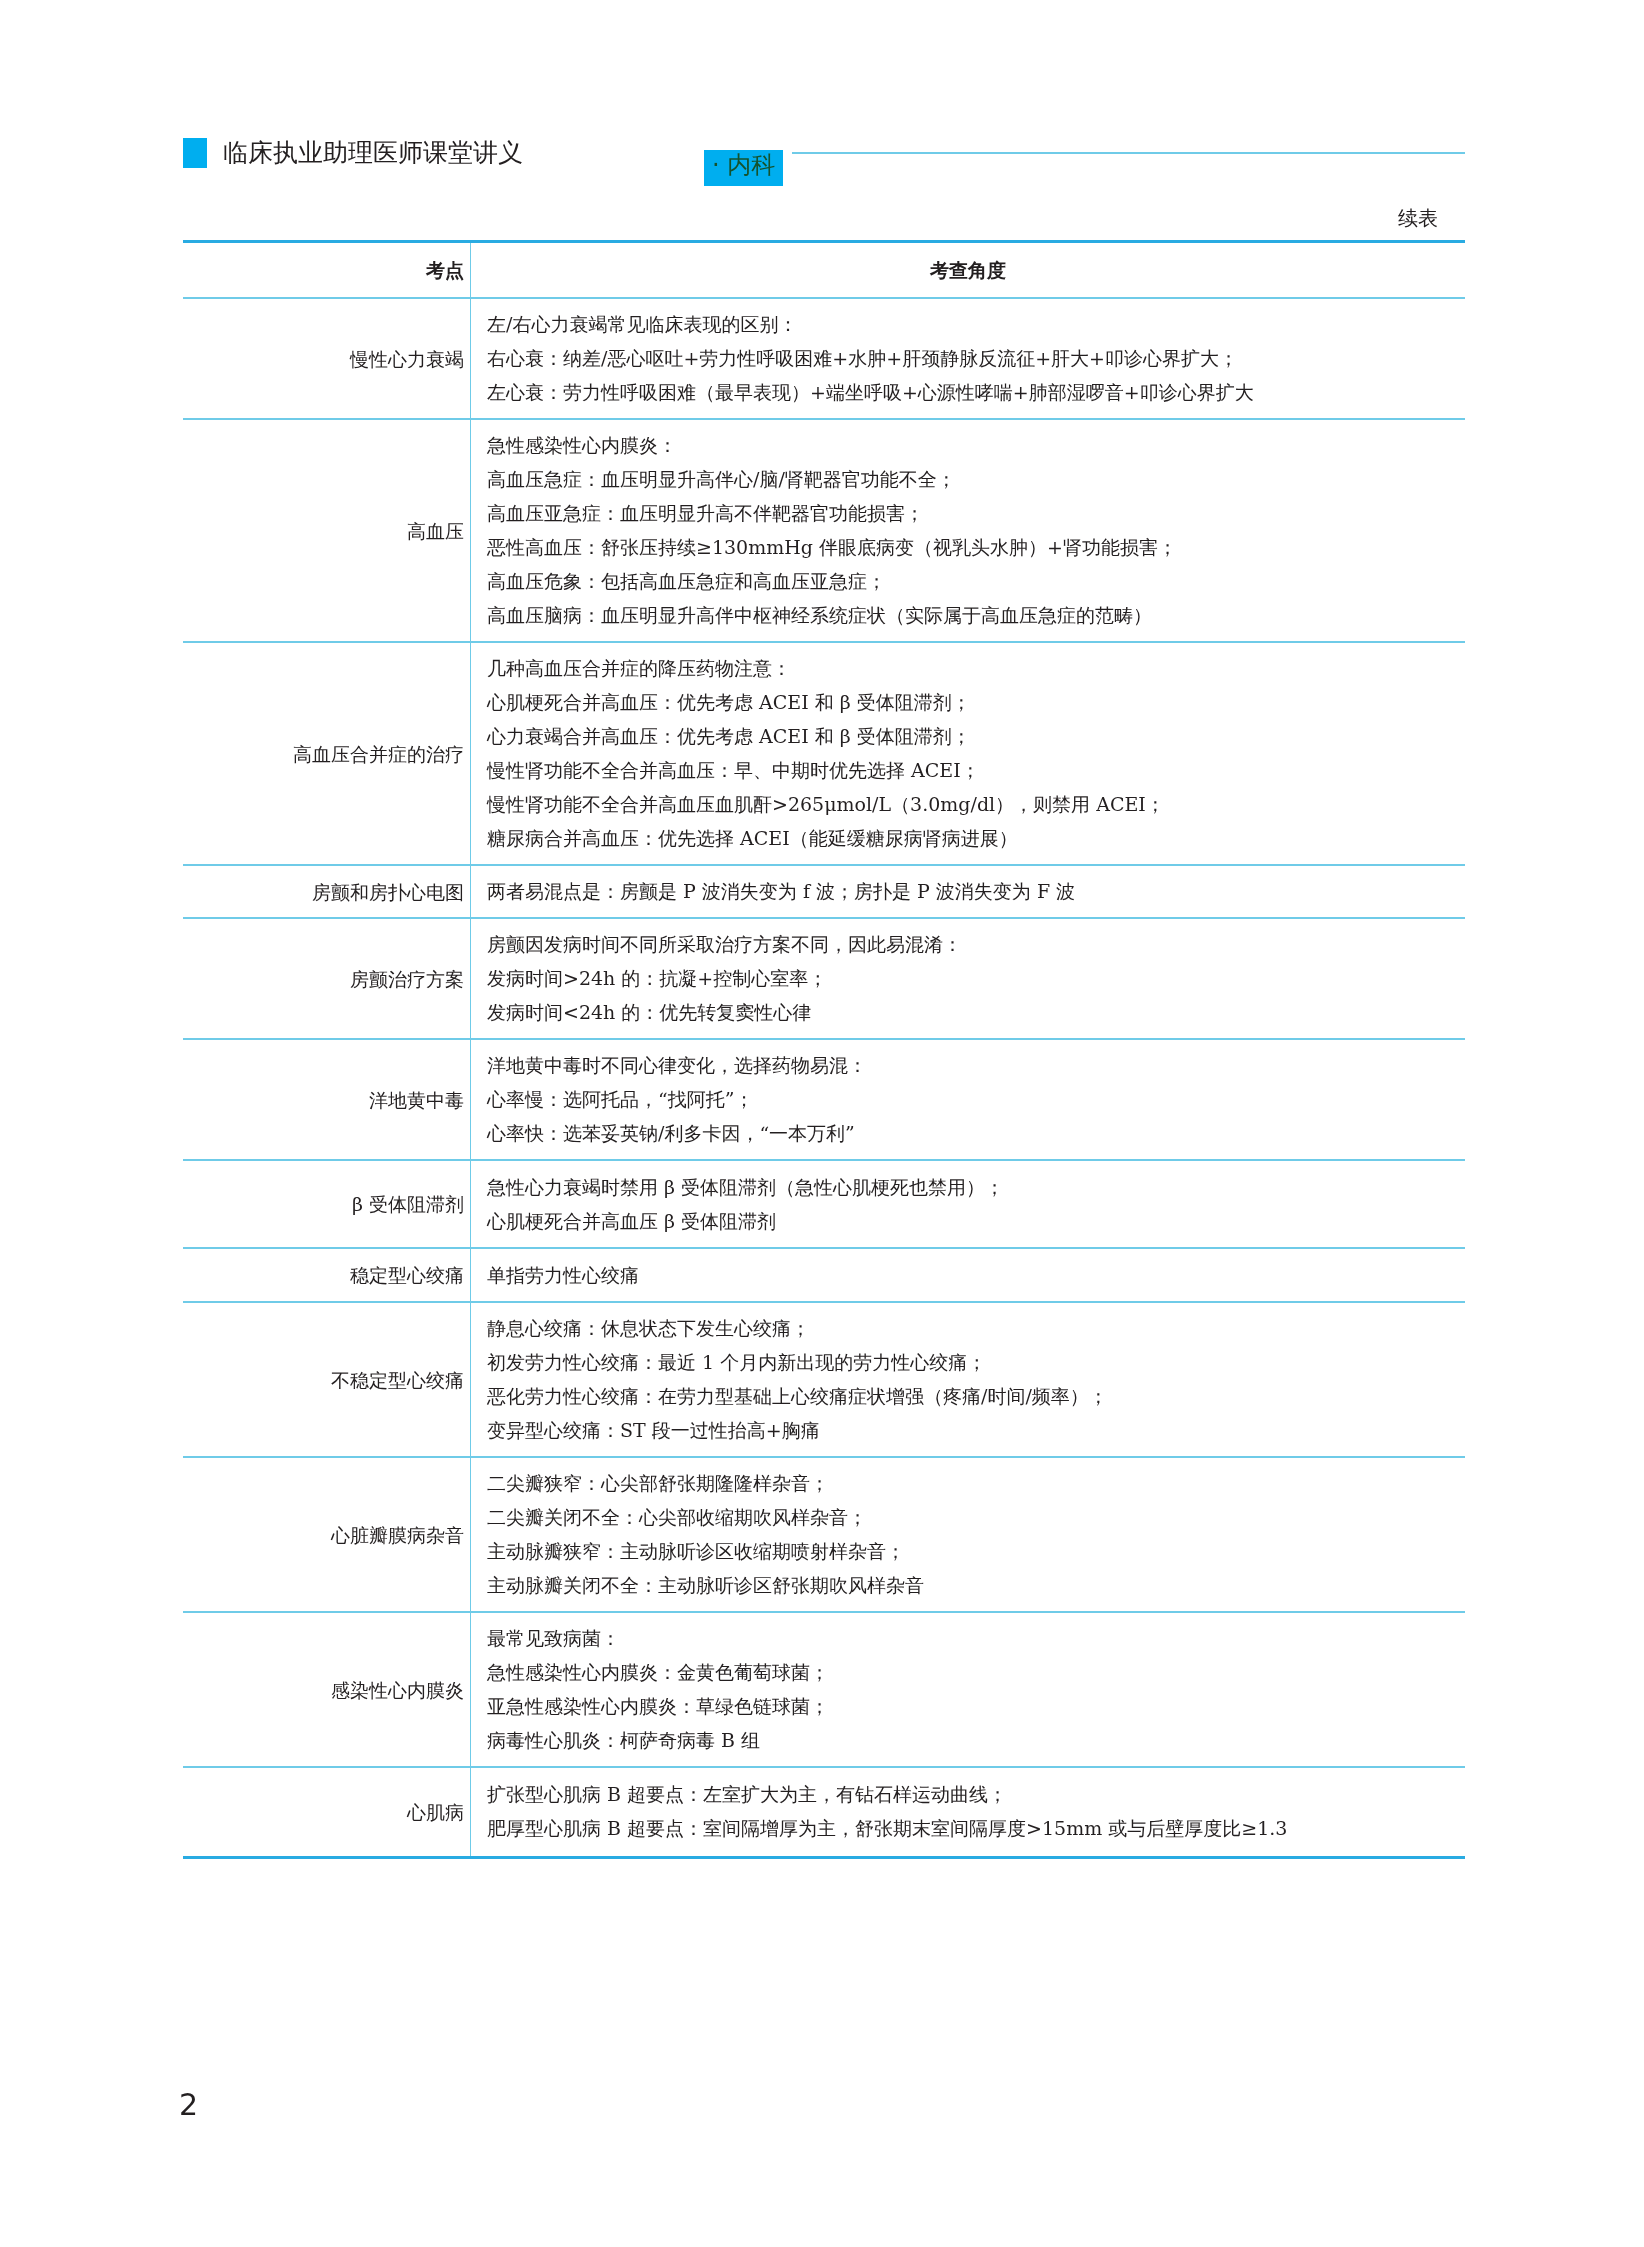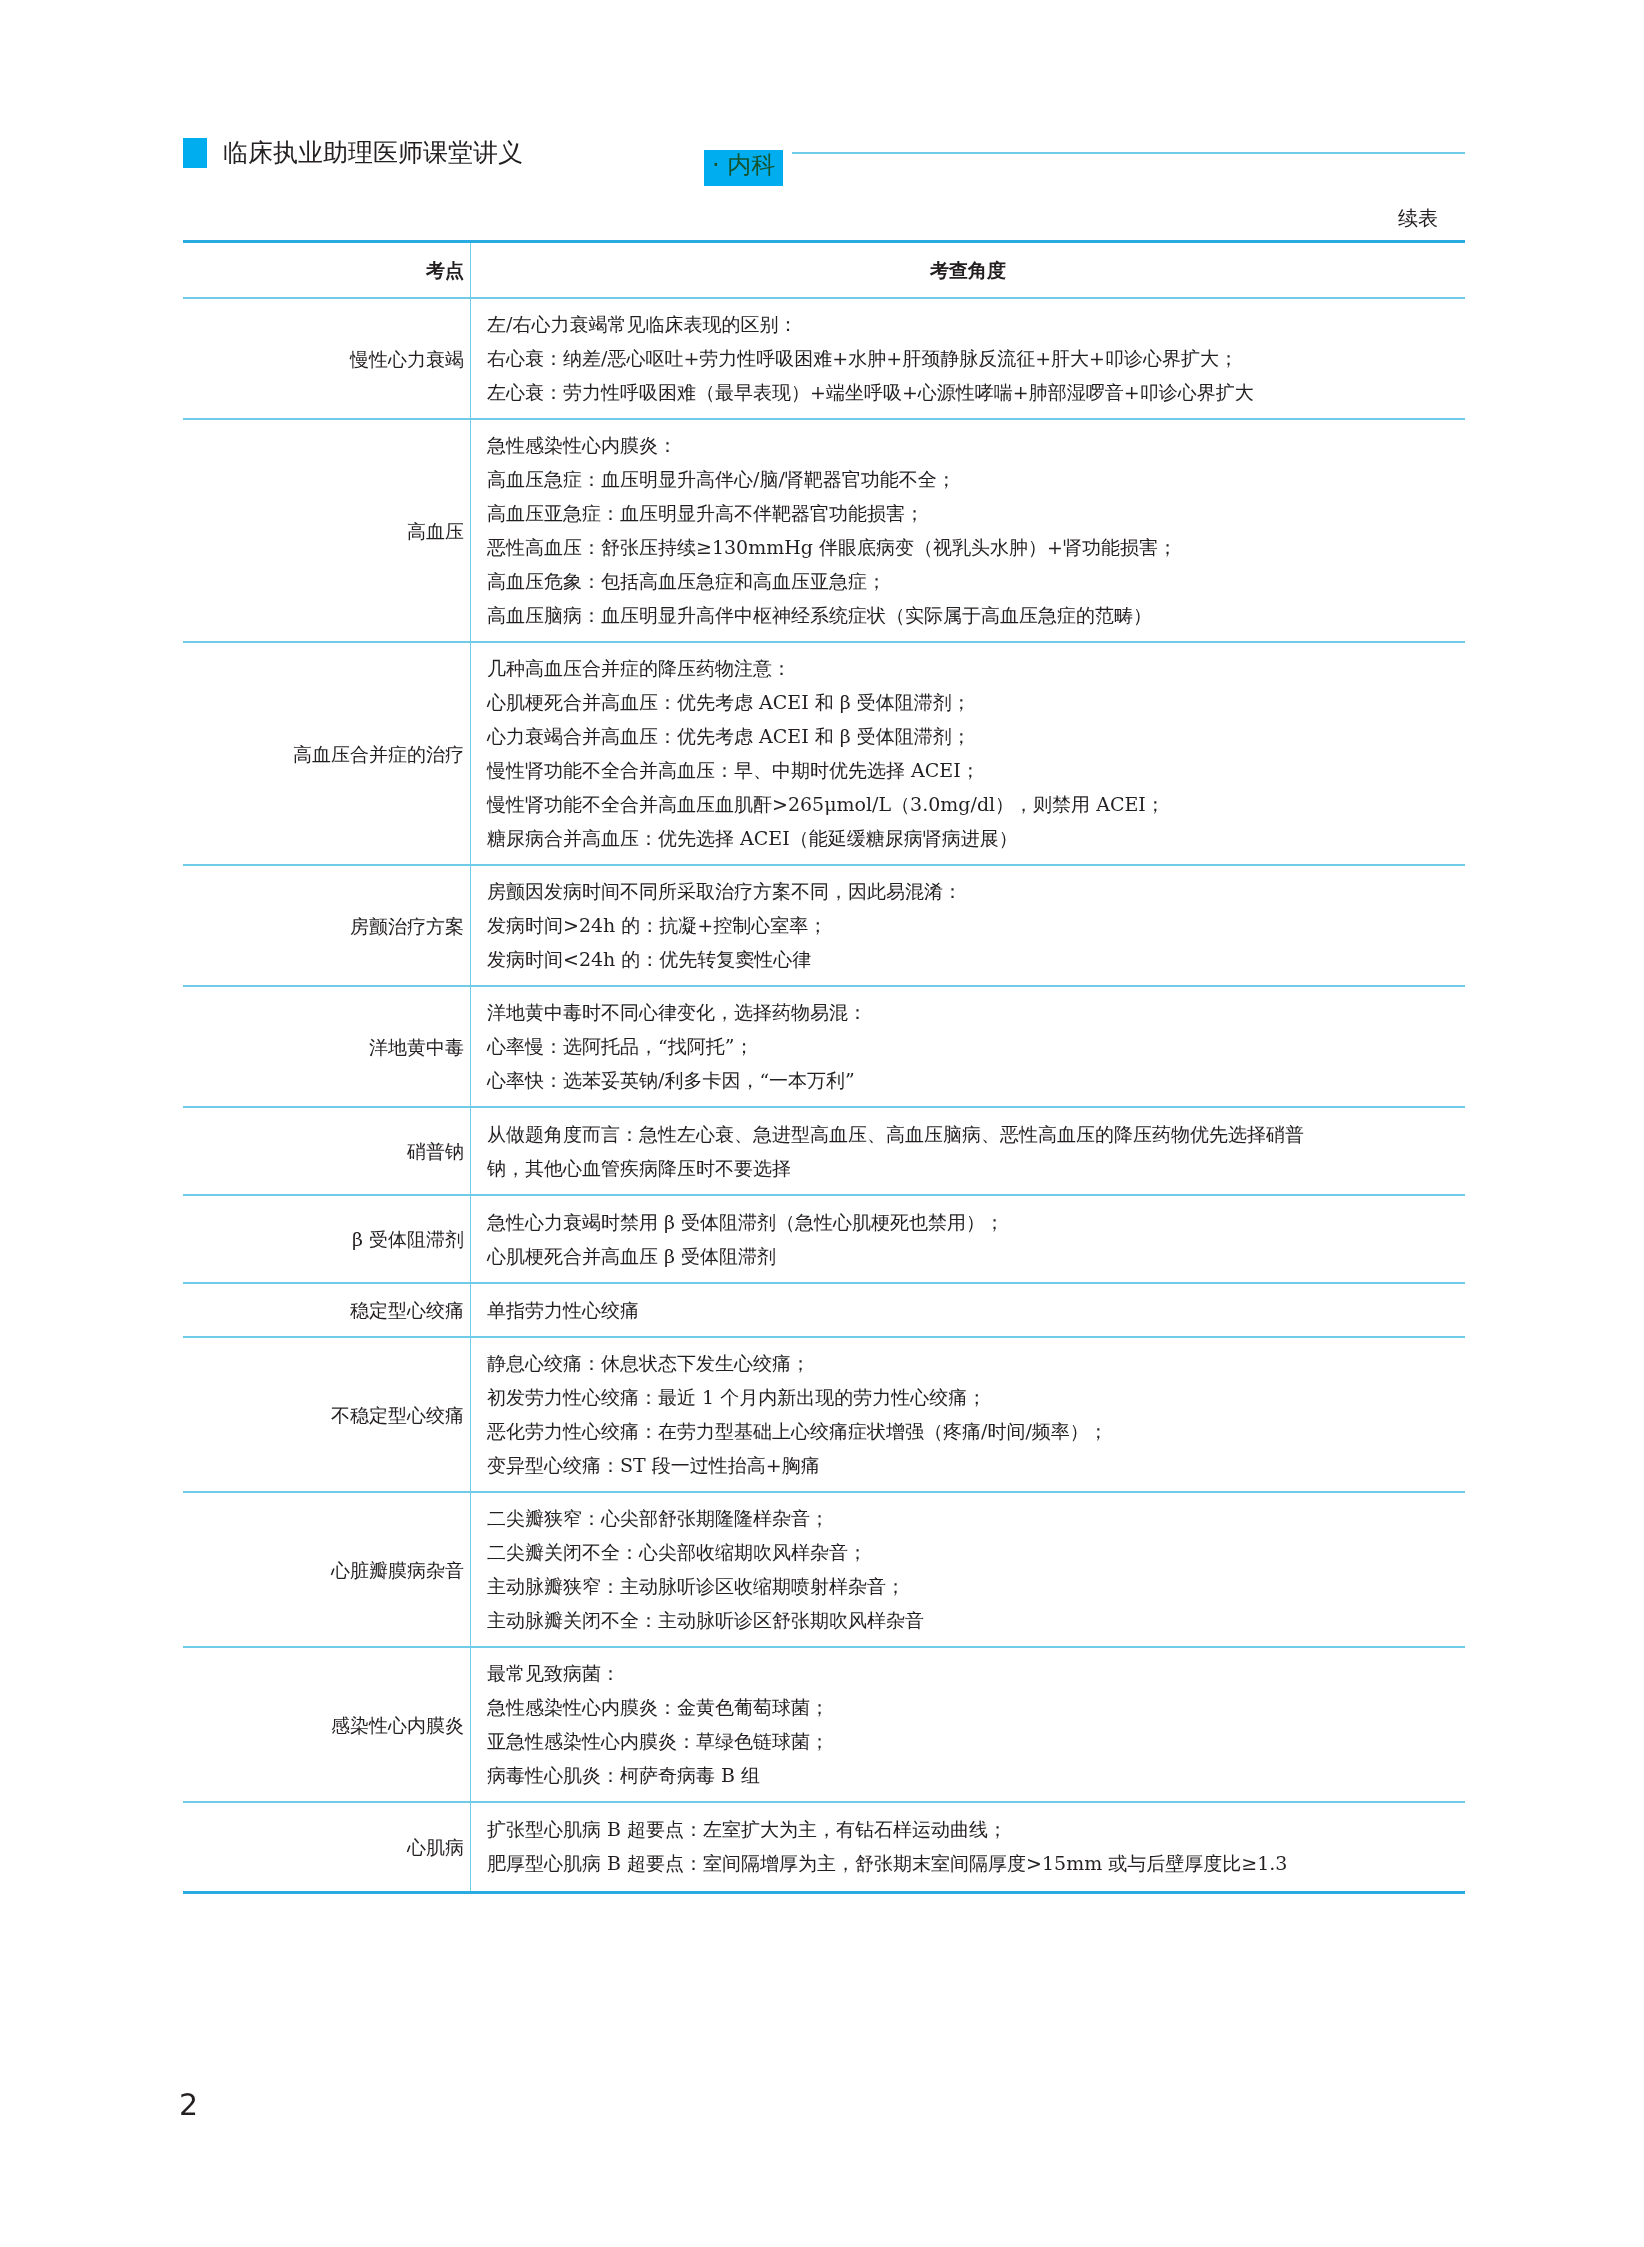--- a/index.html
+++ b/index.html
@@ -99,41 +99,40 @@
         <td class="c1">高血压合并症的治疗</td>
         <td class="c2">
           <span class="line">几种高血压合并症的降压药物注意：</span>
           <span class="line">心肌梗死合并高血压：优先考虑 ACEI 和 β 受体阻滞剂；</span>
           <span class="line">心力衰竭合并高血压：优先考虑 ACEI 和 β 受体阻滞剂；</span>
           <span class="line">慢性肾功能不全合并高血压：早、中期时优先选择 ACEI；</span>
           <span class="line">慢性肾功能不全合并高血压血肌酐&gt;265μmol/L（3.0mg/dl），则禁用 ACEI；</span>
           <span class="line">糖尿病合并高血压：优先选择 ACEI（能延缓糖尿病肾病进展）</span>
         </td>
       </tr>
+      <tr style="height: 53px;">
+        <td class="c1">房颤和房扑心电图</td>
+        <td class="c2">
+          <span class="line">两者易混点是：房颤是 P 波消失变为 f 波；房扑是 P 波消失变为 F 波</span>
+        </td>
+      </tr>
       <tr style="height: 121px;">
         <td class="c1">房颤治疗方案</td>
         <td class="c2">
           <span class="line">房颤因发病时间不同所采取治疗方案不同，因此易混淆：</span>
           <span class="line">发病时间&gt;24h 的：抗凝+控制心室率；</span>
           <span class="line">发病时间&lt;24h 的：优先转复窦性心律</span>
         </td>
       </tr>
       <tr style="height: 121px;">
         <td class="c1">洋地黄中毒</td>
         <td class="c2">
           <span class="line">洋地黄中毒时不同心律变化，选择药物易混：</span>
           <span class="line">心率慢：选阿托品，“找阿托”；</span>
           <span class="line">心率快：选苯妥英钠/利多卡因，“一本万利”</span>
-        </td>
-      </tr>
-      <tr style="height: 88px;">
-        <td class="c1">硝普钠</td>
-        <td class="c2">
-          <span class="line">从做题角度而言：急性左心衰、急进型高血压、高血压脑病、恶性高血压的降压药物优先选择硝普</span>
-          <span class="line">钠，其他心血管疾病降压时不要选择</span>
         </td>
       </tr>
       <tr style="height: 88px;">
         <td class="c1">β 受体阻滞剂</td>
         <td class="c2">
           <span class="line">急性心力衰竭时禁用 β 受体阻滞剂（急性心肌梗死也禁用）；</span>
           <span class="line">心肌梗死合并高血压 β 受体阻滞剂</span>
         </td>
       </tr>
       <tr style="height: 54px; margin-top: 8px;">

